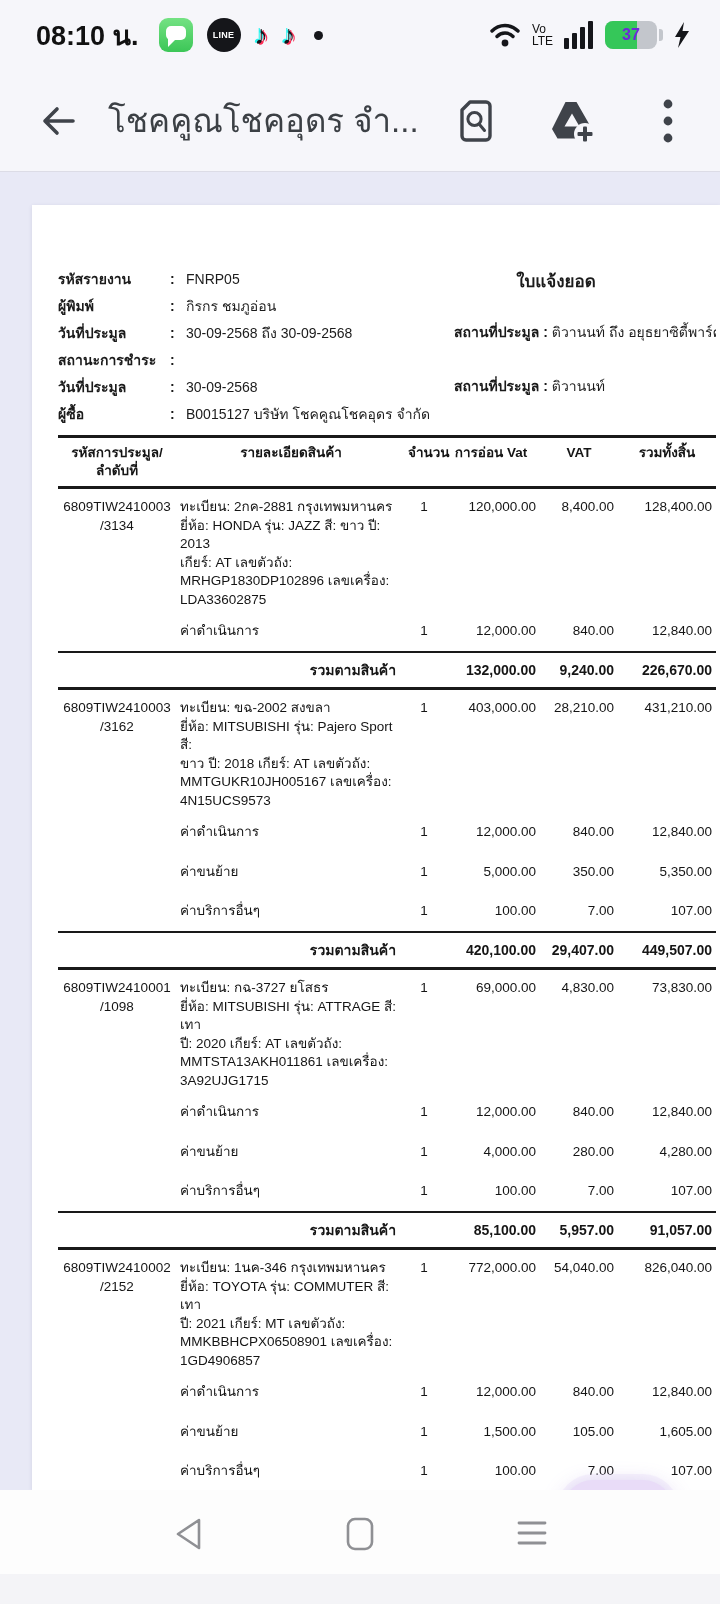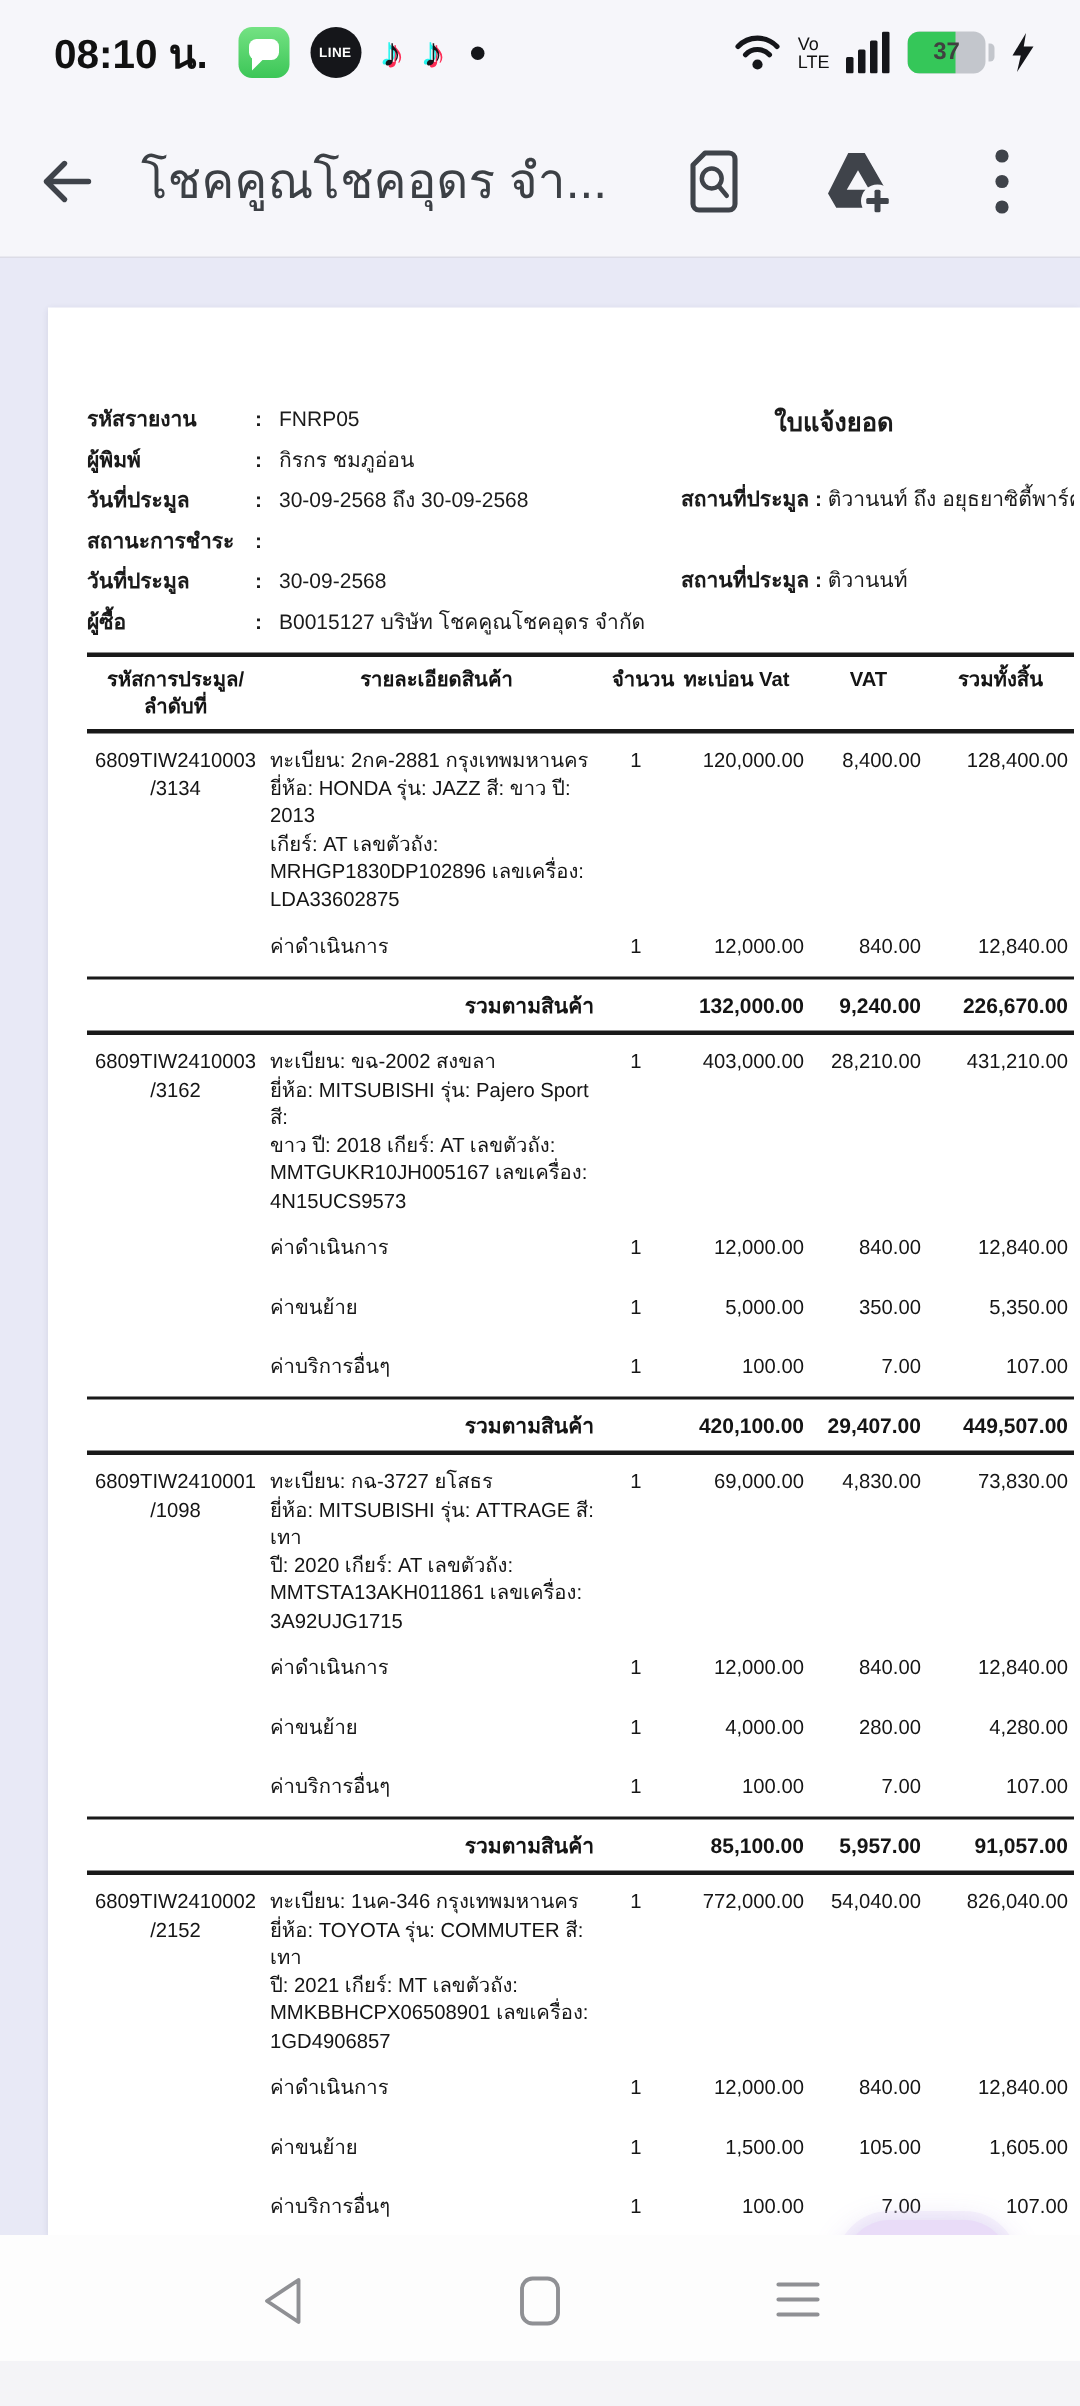--- a/index.html
+++ b/index.html
@@ -17,26 +17,26 @@
   .ic-msg::before { content:""; position:absolute; left:9px; bottom:5px; width:0; height:0; border:5px solid transparent; border-top-color:#fff; border-left-color:#fff; }
   .ic-line { width:34px; height:34px; border-radius:50%; background:#15161a; color:#fff; display:flex; align-items:center; justify-content:center; font-size:9px; font-weight:700; letter-spacing:.3px; }
   .ic-tiktok { font-size:27px; line-height:34px; color:#15161a; text-shadow:-2px -1px 0 #25f4ee, 2px 1px 0 #fe2c55; }
   .sb-dot { width:9px; height:9px; border-radius:50%; background:#15161a; margin-left:4px; }
   .sb-right { display:flex; align-items:center; gap:11px; }
   .volte { display:flex; flex-direction:column; align-items:flex-start; line-height:1; color:#111; font-weight:400; }
   .volte span:first-child { font-size:12px; }
   .volte span:last-child { font-size:12px; }
   .battery { position:relative; width:52px; height:28px; border-radius:8px; background:#c3c6cc; overflow:hidden; }
   .battery .fill { position:absolute; left:0; top:0; bottom:0; width:62%; background:#35c759; }
-  .battery .pct { position:absolute; inset:0; display:flex; align-items:center; justify-content:center; color:#404040; font-size:16px; font-weight:700; }
+  .battery .pct { position:absolute; inset:0; display:flex; align-items:center; justify-content:center; color:#6d28d9; font-size:16px; font-weight:700; }
   .bat-cap { width:4px; height:12px; background:#c3c6cc; border-radius:0 3px 3px 0; margin-left:-9px; }
 
   
   .app-bar { position:absolute; top:70px; left:0; width:720px; height:102px; background:#f6f6fa;
-    display:flex; align-items:center; padding:0 26px 0 16px; border-bottom:1px solid #dcdce6; }
+    display:flex; align-items:center; padding:0 26px 0 30px; border-bottom:1px solid #dcdce6; }
   .back-btn { width:56px; height:56px; display:flex; align-items:center; justify-content:center; }
   .app-title { flex:1; font-size:33px; color:#3c4045; margin-left:22px; white-space:nowrap; overflow:hidden; }
   .bar-actions { display:flex; align-items:center; gap:44px; }
   .bar-btn { width:52px; height:52px; display:flex; align-items:center; justify-content:center; }
 
   
   .content { position:absolute; top:172px; left:0; width:720px; height:1318px; background:#e8e9f6; }
   .page { position:absolute; left:32px; top:33px; width:688px; height:1285px; background:#fff;
     box-shadow:0 1px 4px rgba(60,60,100,.12); padding:64px 4px 0 26px; color:#1b1b1b; }
 
@@ -208,21 +208,21 @@
           <col class="w-pre">
             <col class="w-vat">
             <col class="w-tot">
         </colgroup>
         <thead>
             <tr>
               <th>รหัสการประมูล/
 ลำดับที่</th>
               <th>รายละเอียดสินค้า</th>
               <th>จำนวน</th>
-              <th>ทะเบ่อน Vat</th>
+              <th>การอ่อน Vat</th>
               <th>VAT</th>
               <th>รวมทั้งสิ้น</th>
             </tr>
           </thead>
         <tbody>
             <tr class="veh">
               <td class="c-code">
                 <div>6809TIW2410003</div>
                 <div>/3134</div>
               </td>

